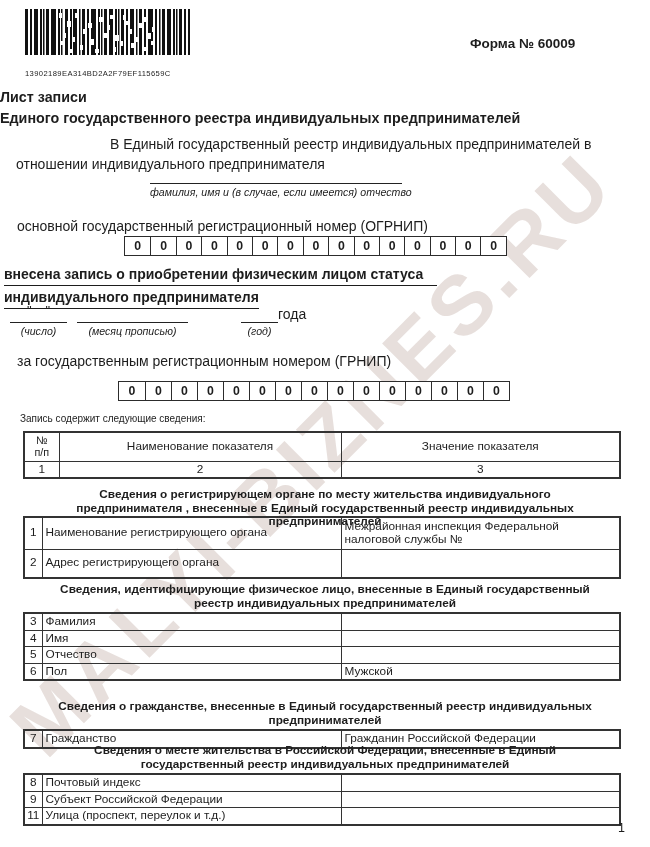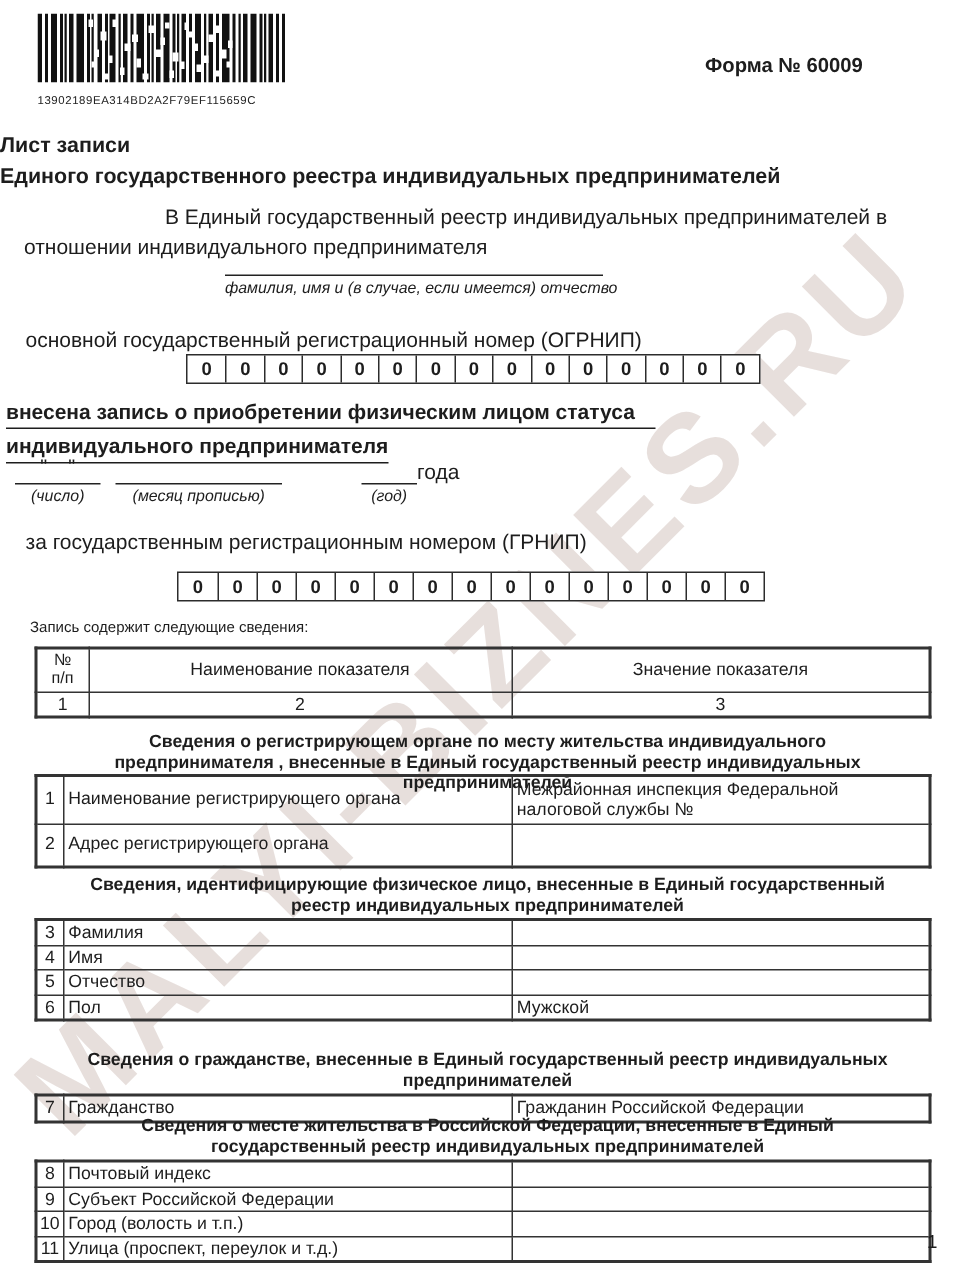--- a/index.html
+++ b/index.html
@@ -14,21 +14,21 @@
   .watermark {
     position:absolute; left:312px; top:455px; z-index:0;
     transform:translate(-50%,-50%) rotate(-45deg);
     font-size:84px; font-weight:bold; letter-spacing:5px; white-space:nowrap;
     color:rgba(192,171,162,0.38); user-select:none; pointer-events:none;
   }
   .content { position:relative; z-index:1; }
 
   
   .barcode-block { left:25px; top:9px; }
-  .barcode-num { font-size:7.6px; letter-spacing:0.4px; margin-top:2px; color:#222; }
+  .barcode-num { font-size:7.6px; letter-spacing:0.4px; margin-top:10px; color:#222; }
 
   .form-number { left:470px; top:36px; font-size:13.5px; font-weight:bold; }
 
   .title { left:0; top:87px; width:650px; font-weight:bold;
            font-size:14.3px; line-height:20.5px; }
 
   .intro { left:16px; top:134px; width:628px; font-size:14px; line-height:20px;
            text-indent:94px; }
 
   .name-block { left:150px; top:170px; width:252px; text-align:left; }
@@ -358,25 +358,20 @@
         <td class="cnum">8</td>
         <td>Почтовый индекс</td>
         <td></td>
       </tr>
       <tr>
         <td class="cnum">9</td>
         <td>Субъект Российской Федерации</td>
         <td></td>
       </tr>
       <tr>
-        <td class="cnum">10</td>
-        <td>Город (волость и т.п.)</td>
-        <td></td>
-      </tr>
-      <tr>
         <td class="cnum">11</td>
         <td>Улица (проспект, переулок и т.д.)</td>
         <td></td>
       </tr>
     </tbody>
       </table>
 
     <div class="abs page-number">1</div>
 
   </div>

